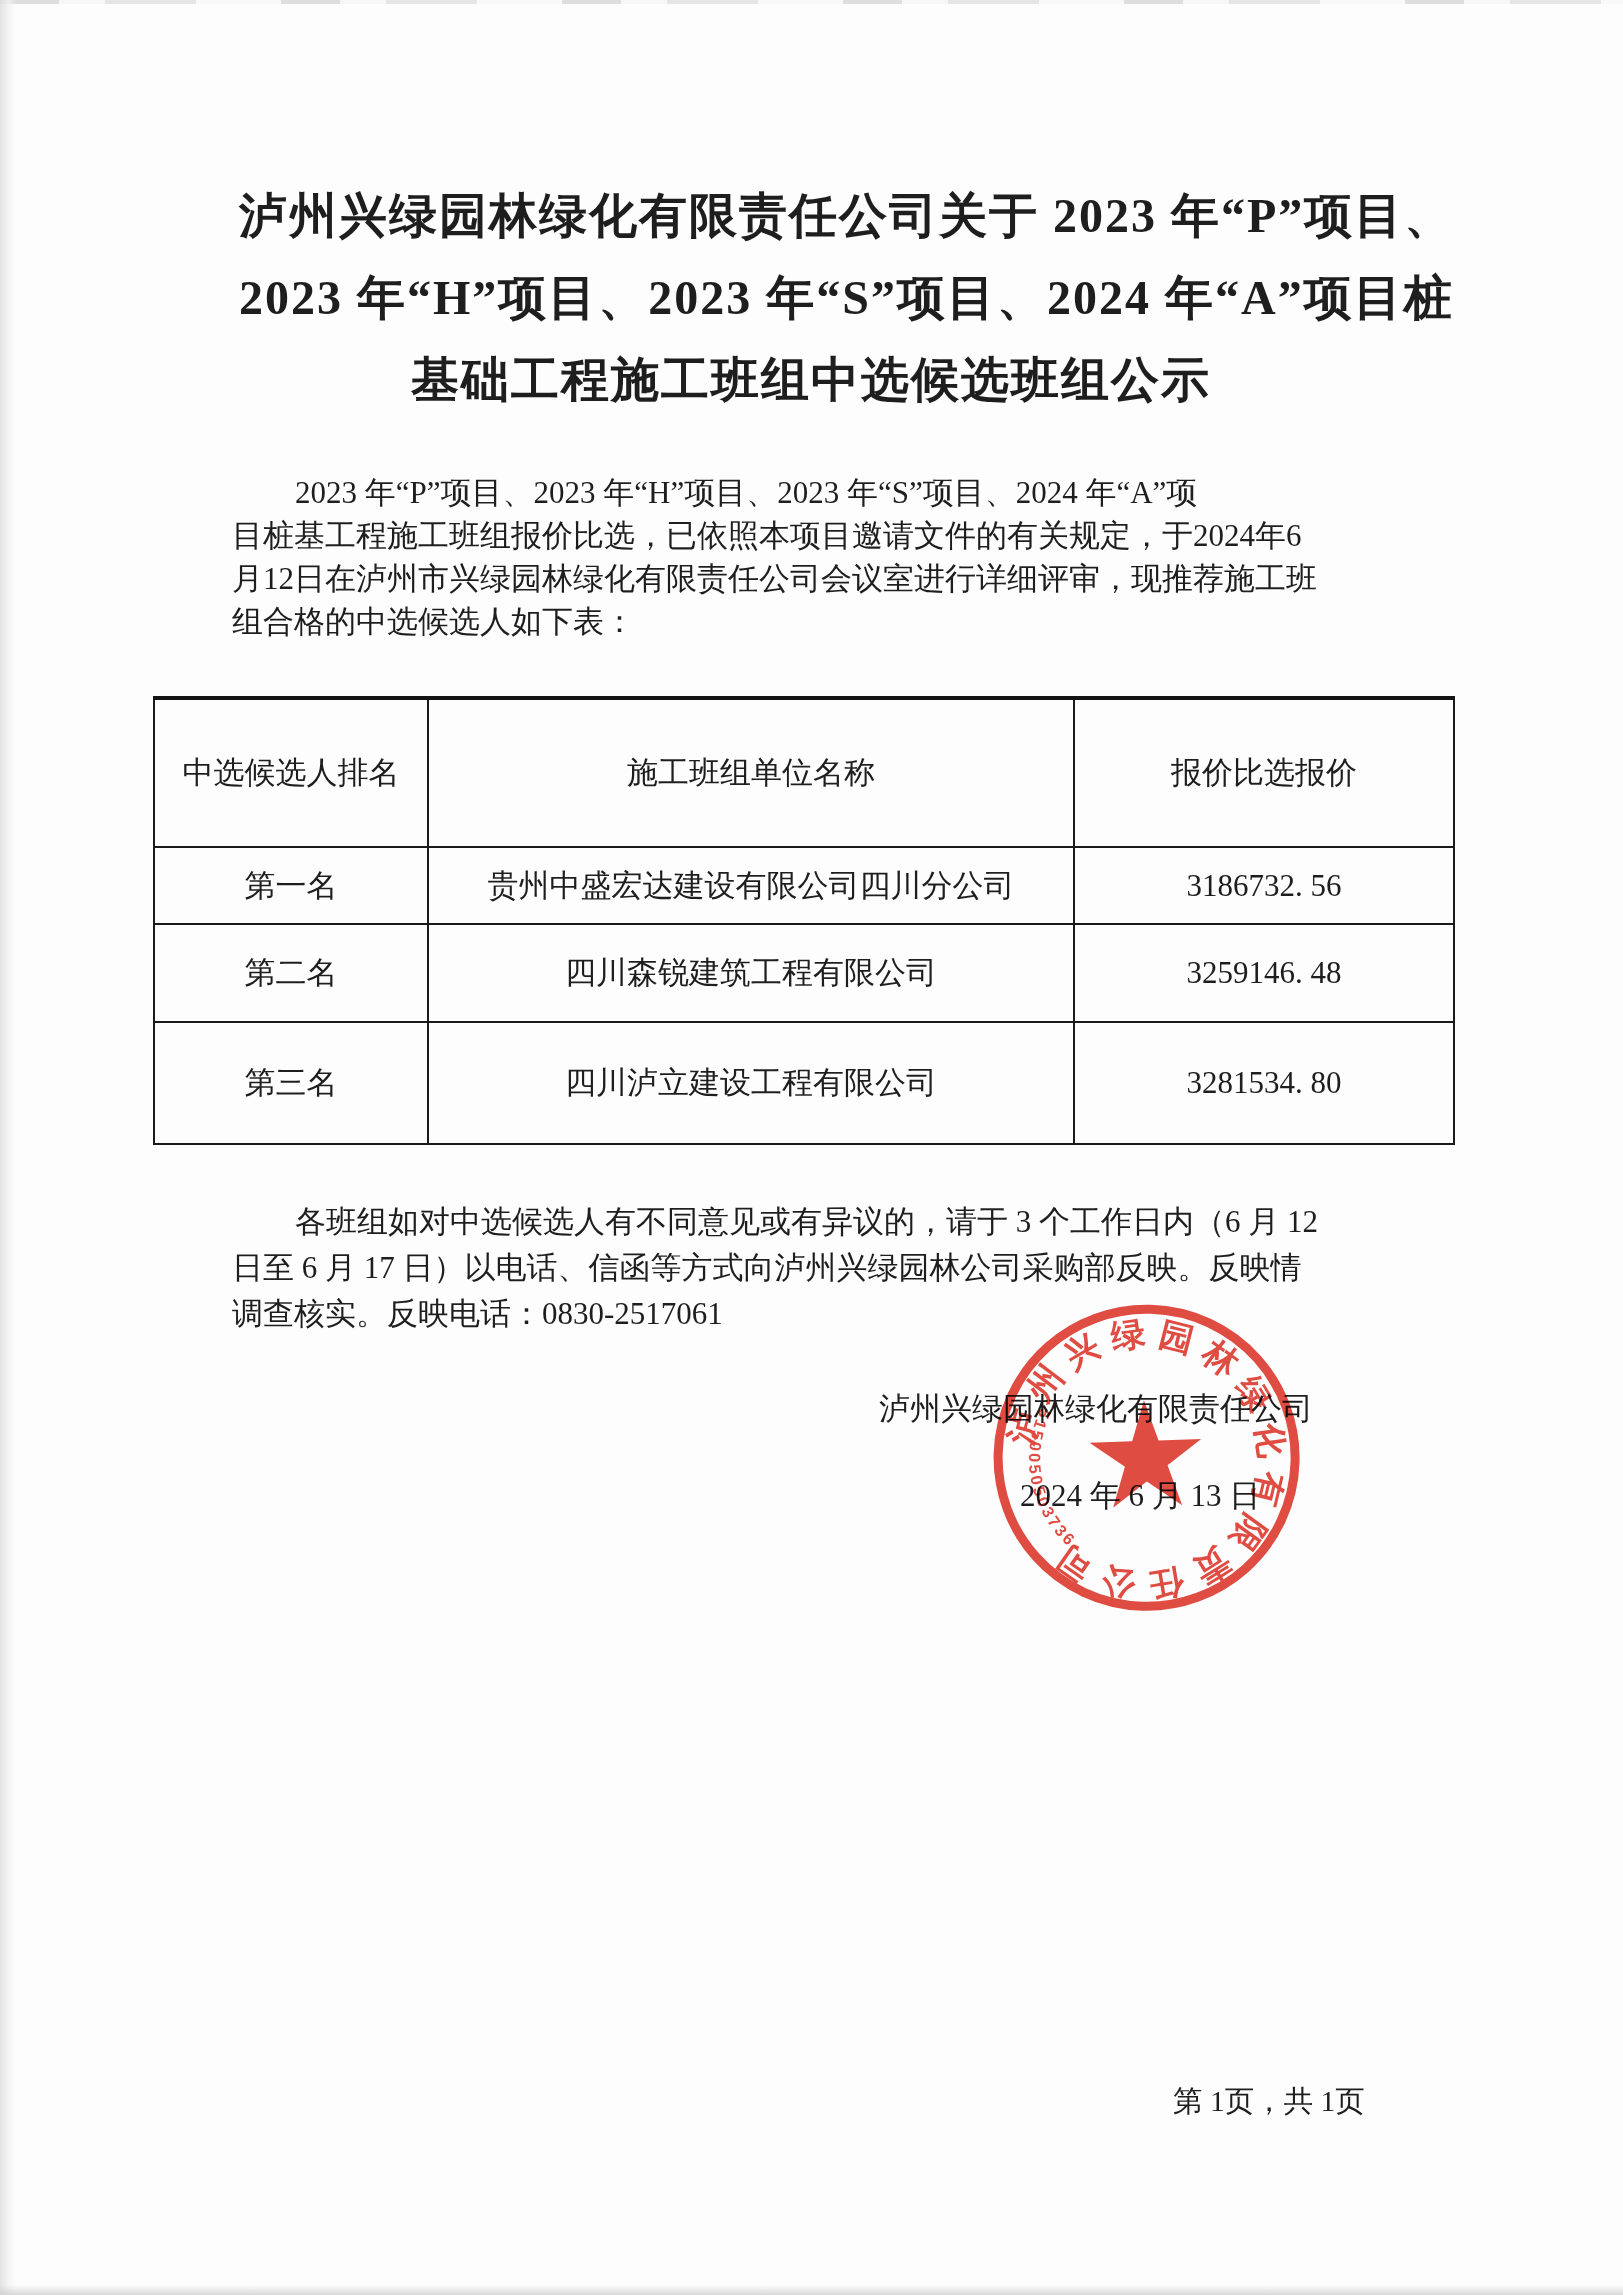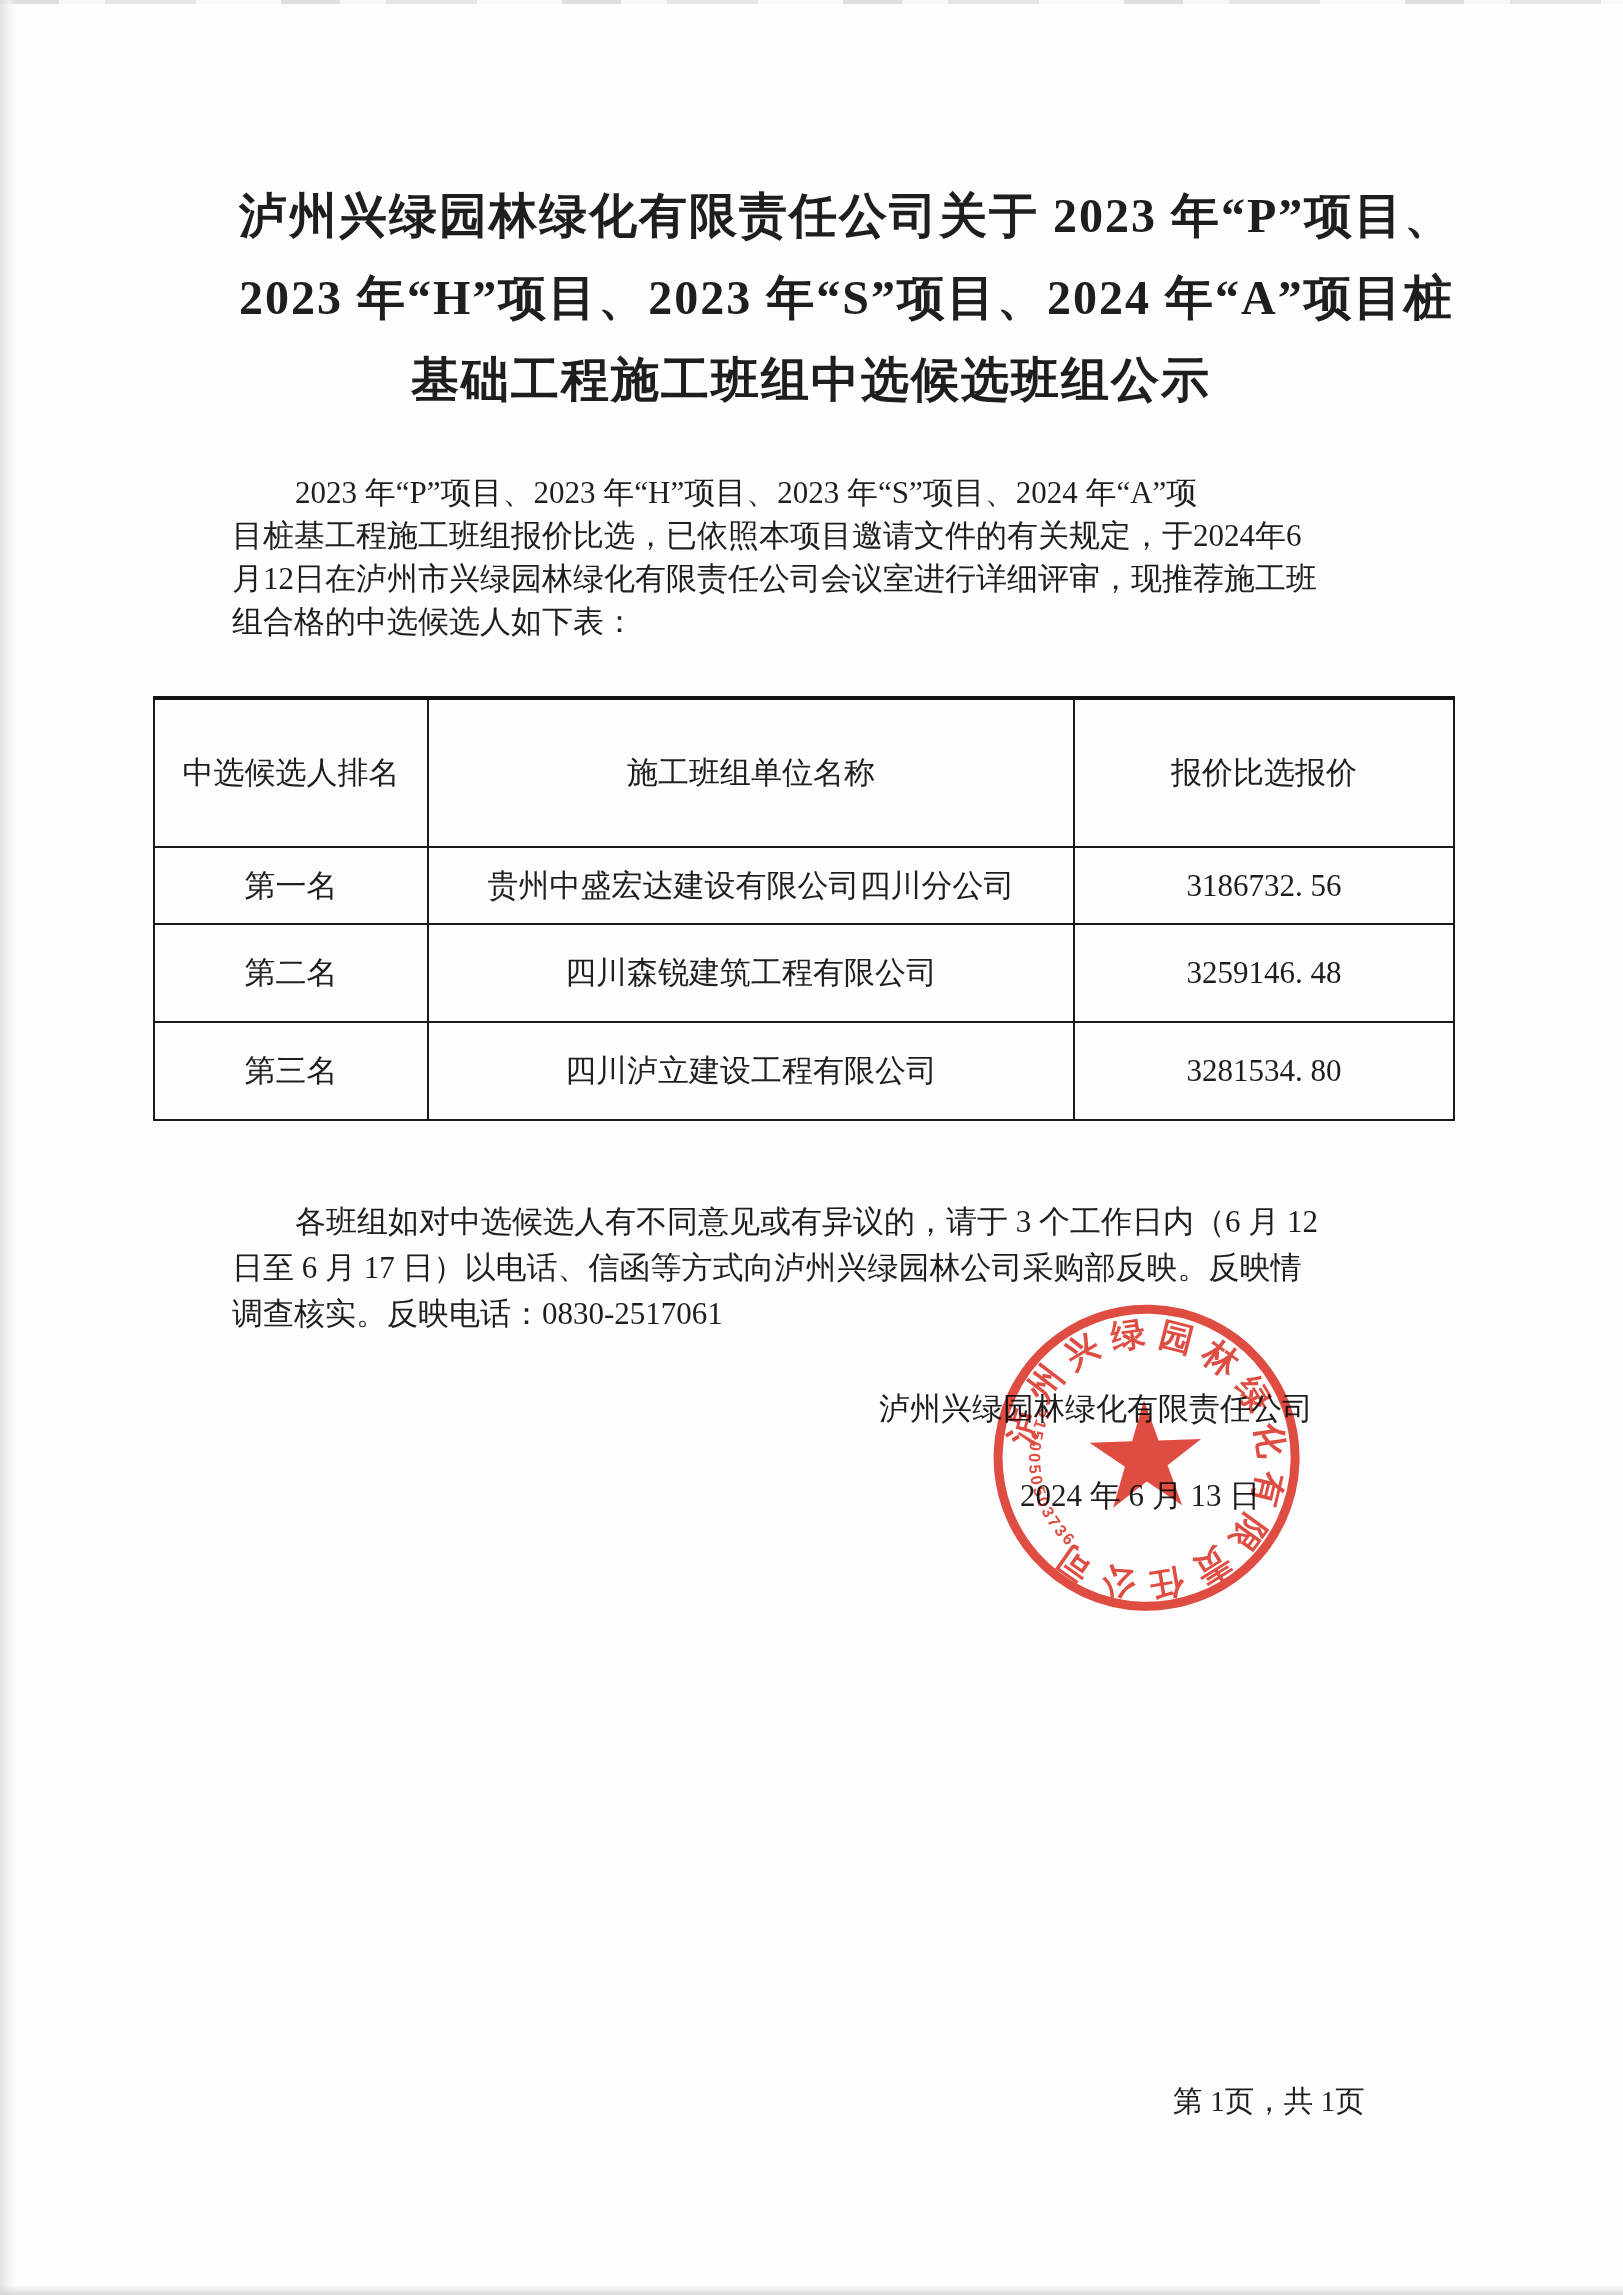--- a/index.html
+++ b/index.html
@@ -49,21 +49,21 @@
   table.doc-table th,table.doc-table td{
     border-left:2px solid #1a1a1a;border-right:2px solid #1a1a1a;
     border-top:2.6px solid #1a1a1a;border-bottom:2.6px solid #1a1a1a;
     text-align:center;vertical-align:middle;
     font-weight:400;padding:0;
   }
   table.doc-table{border-top:4.6px solid #141414;}
   tr.hrow{height:149px;}
   tr.drow1{height:77px;}
   tr.drow2{height:98px;}
-  tr.drow3{height:98px;}
+  tr.drow3{height:122px;}
   .signature{
     position:absolute;left:879px;top:1388px;
     font-size:31px;line-height:42px;white-space:nowrap;
   }
   .date{
     position:absolute;left:1020px;top:1475px;
     font-size:31px;line-height:42px;white-space:nowrap;
   }
   .footer{
     position:absolute;left:1173px;top:2083px;

